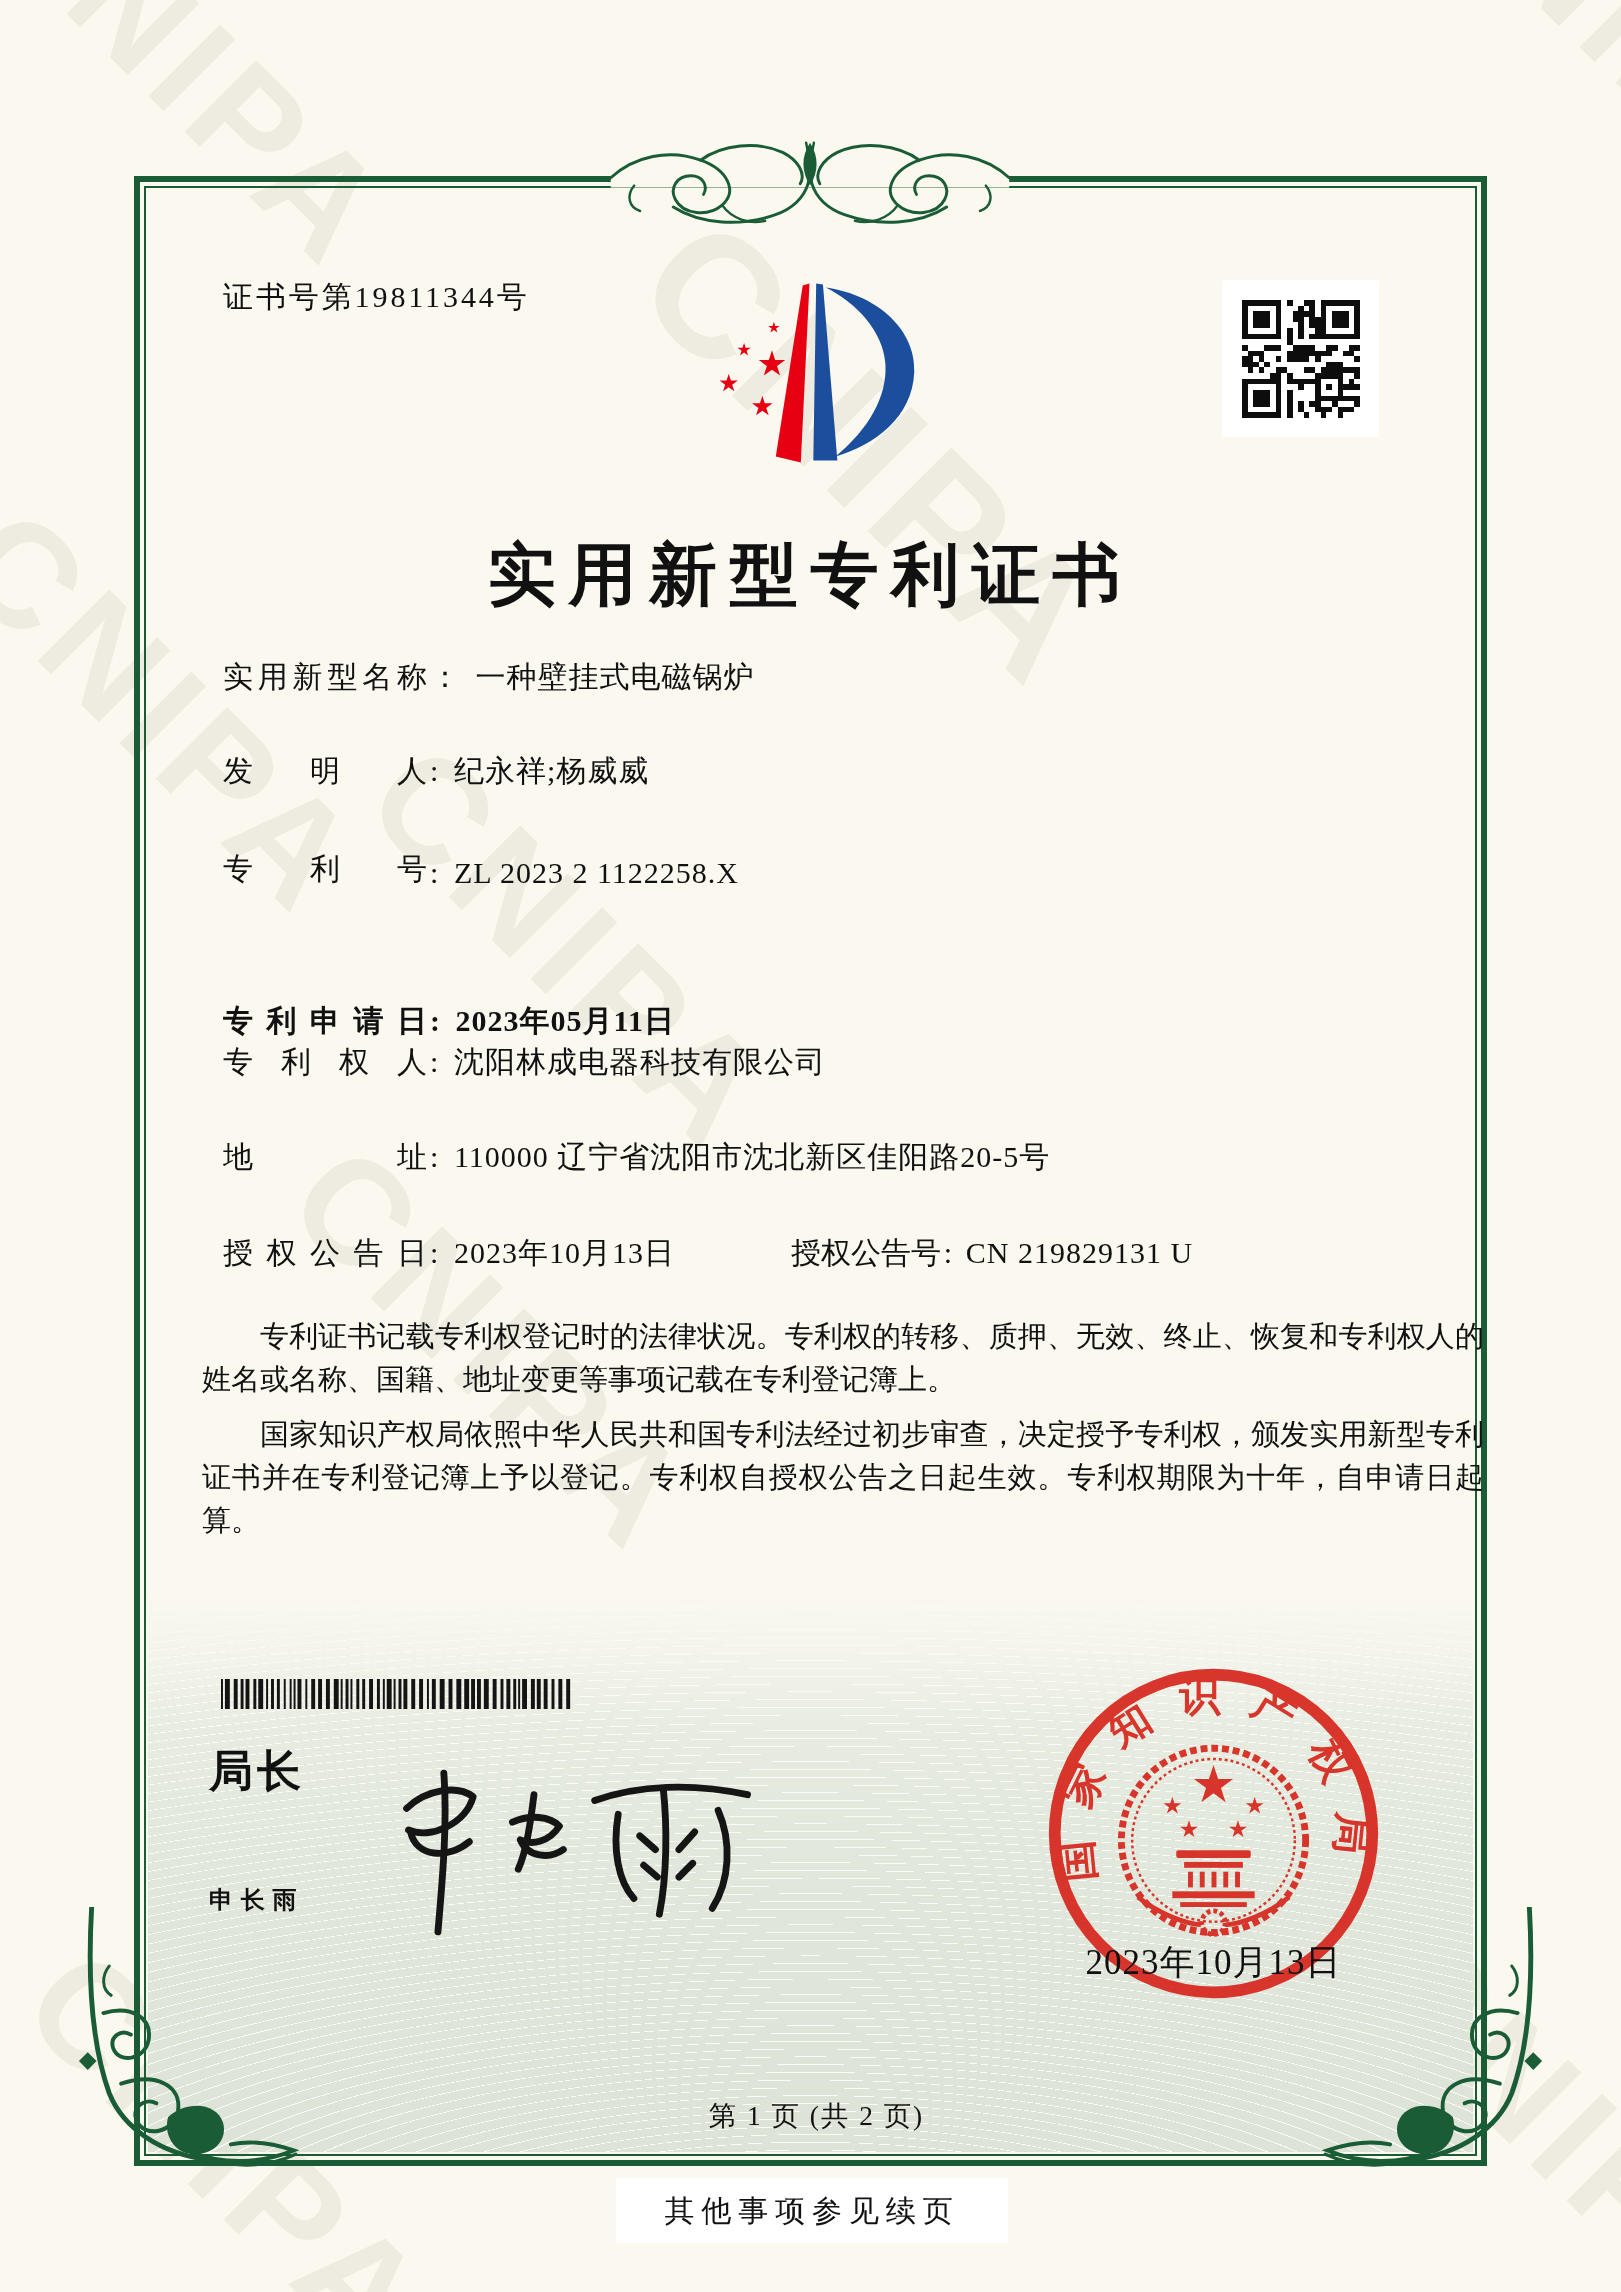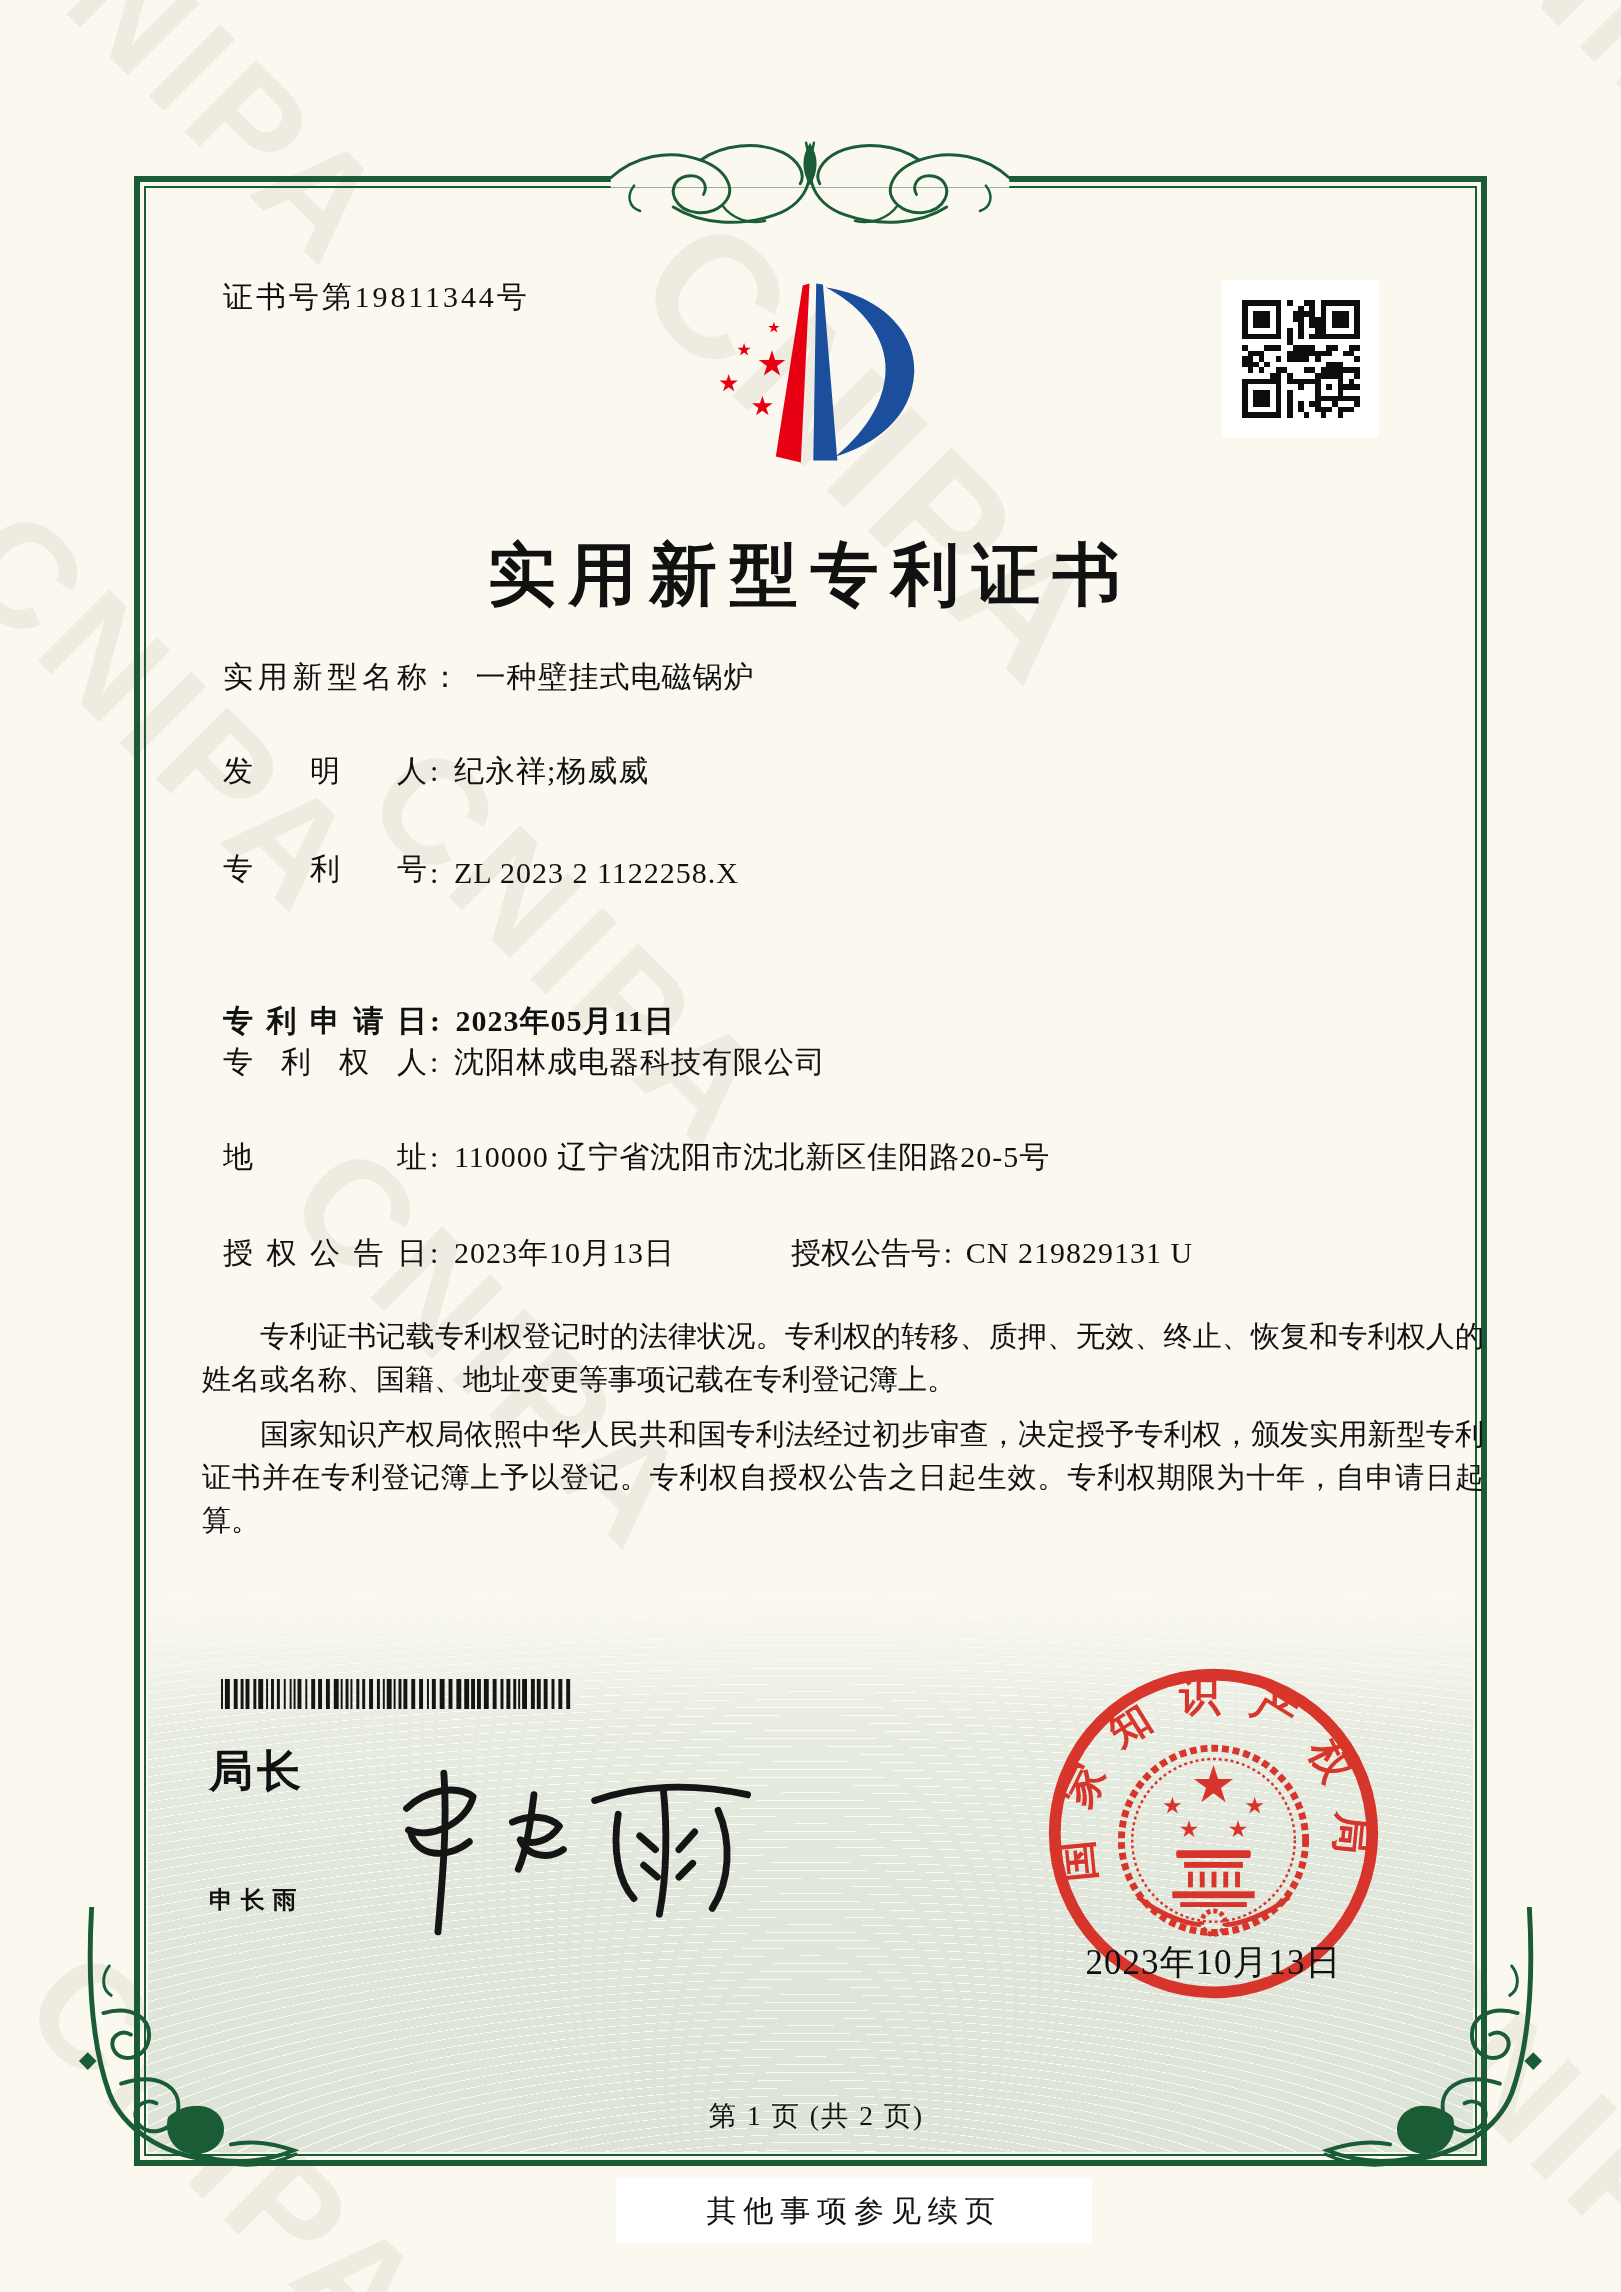--- a/index.html
+++ b/index.html
@@ -67,21 +67,21 @@
                  font-family:"Liberation Sans","DejaVu Sans",sans-serif; letter-spacing:7.8px;}
   .signature{position:absolute; left:387px; top:1767px; width:387px; height:172px;}
   .seal{position:absolute; left:1042px; top:1662px; width:343px; height:343px; opacity:0.93;}
   .seal-date{
     position:absolute; left:1042px; top:1939px; width:343px; text-align:center;
     font-size:35px; letter-spacing:1px; color:#101010;
   }
   .page-num{position:absolute; left:0; right:0; top:2098px; text-align:center;
             font-size:27.4px; letter-spacing:2px;padding-left:12px;}
   .cont-strip{
-    position:absolute; left:616px; top:2178px; width:476px; height:65px;
+    position:absolute; left:616px; top:2178px; width:392px; height:65px;
     background:#ffffff; line-height:65px; text-align:center;
     font-size:30px; letter-spacing:6.9px;
   }
 </style>
 </head>
 <body>
 
 <div class="page">
 
   <svg width="0" height="0" style="position:absolute" aria-hidden="true">

